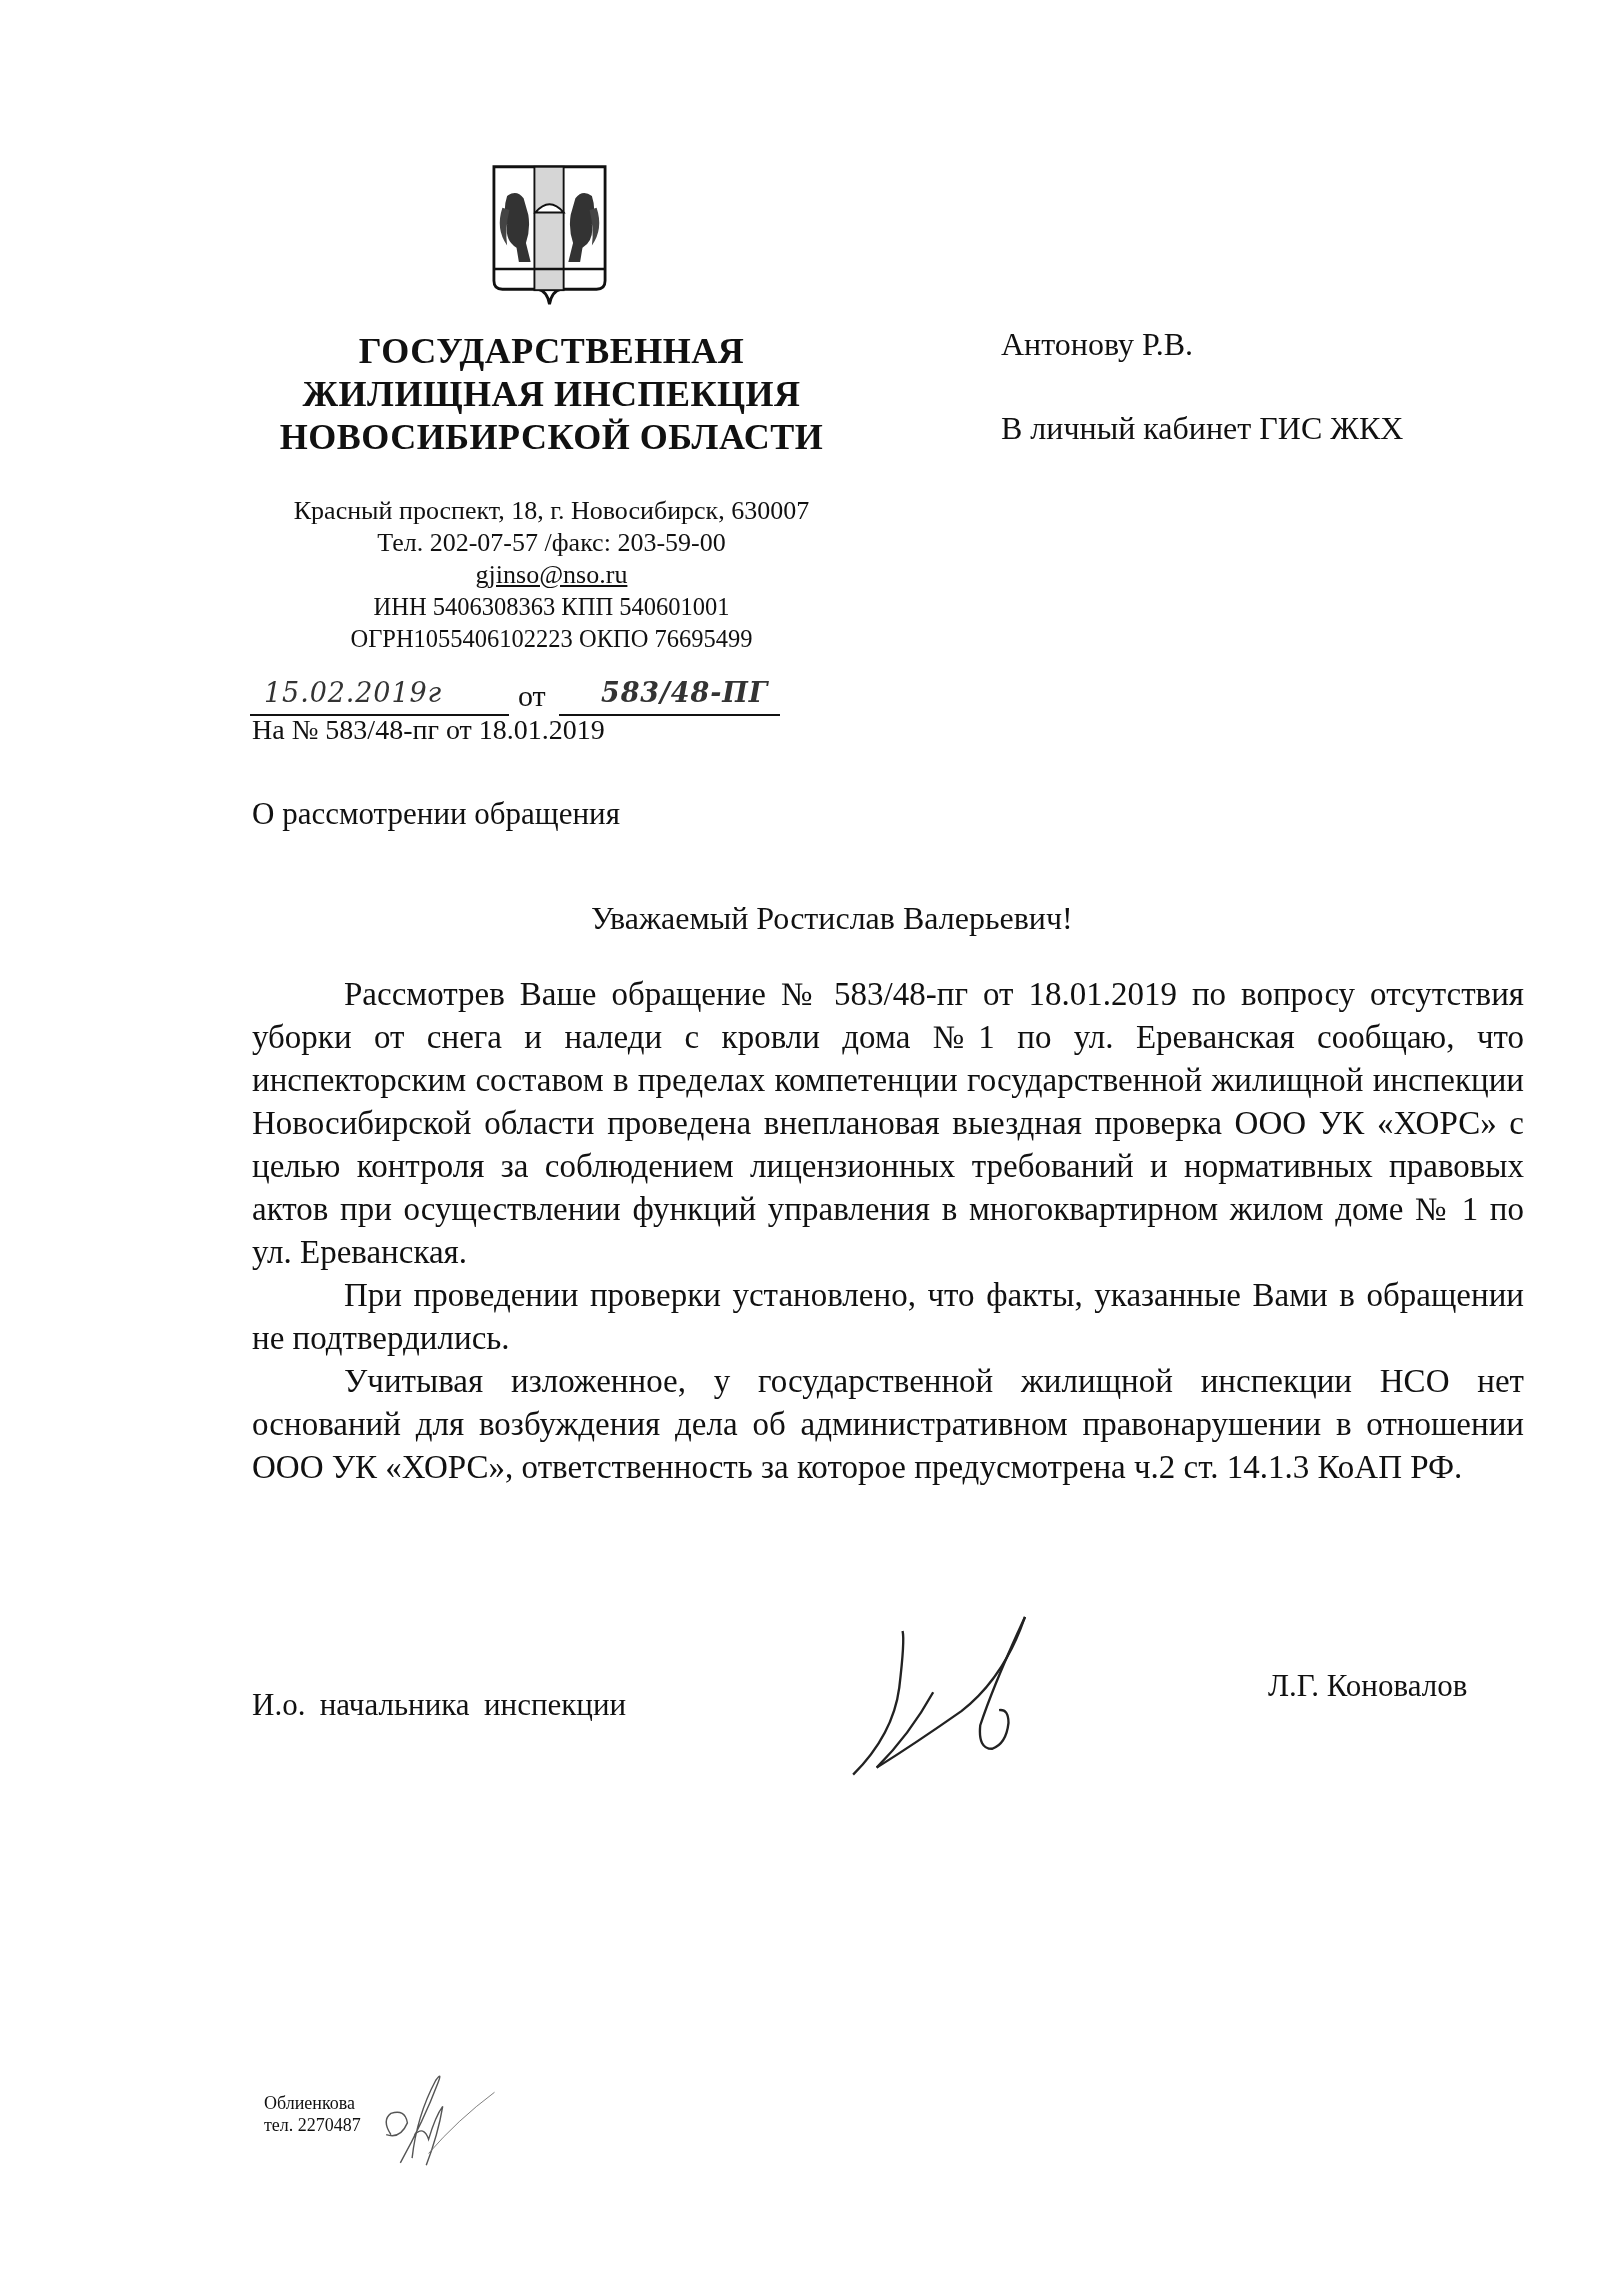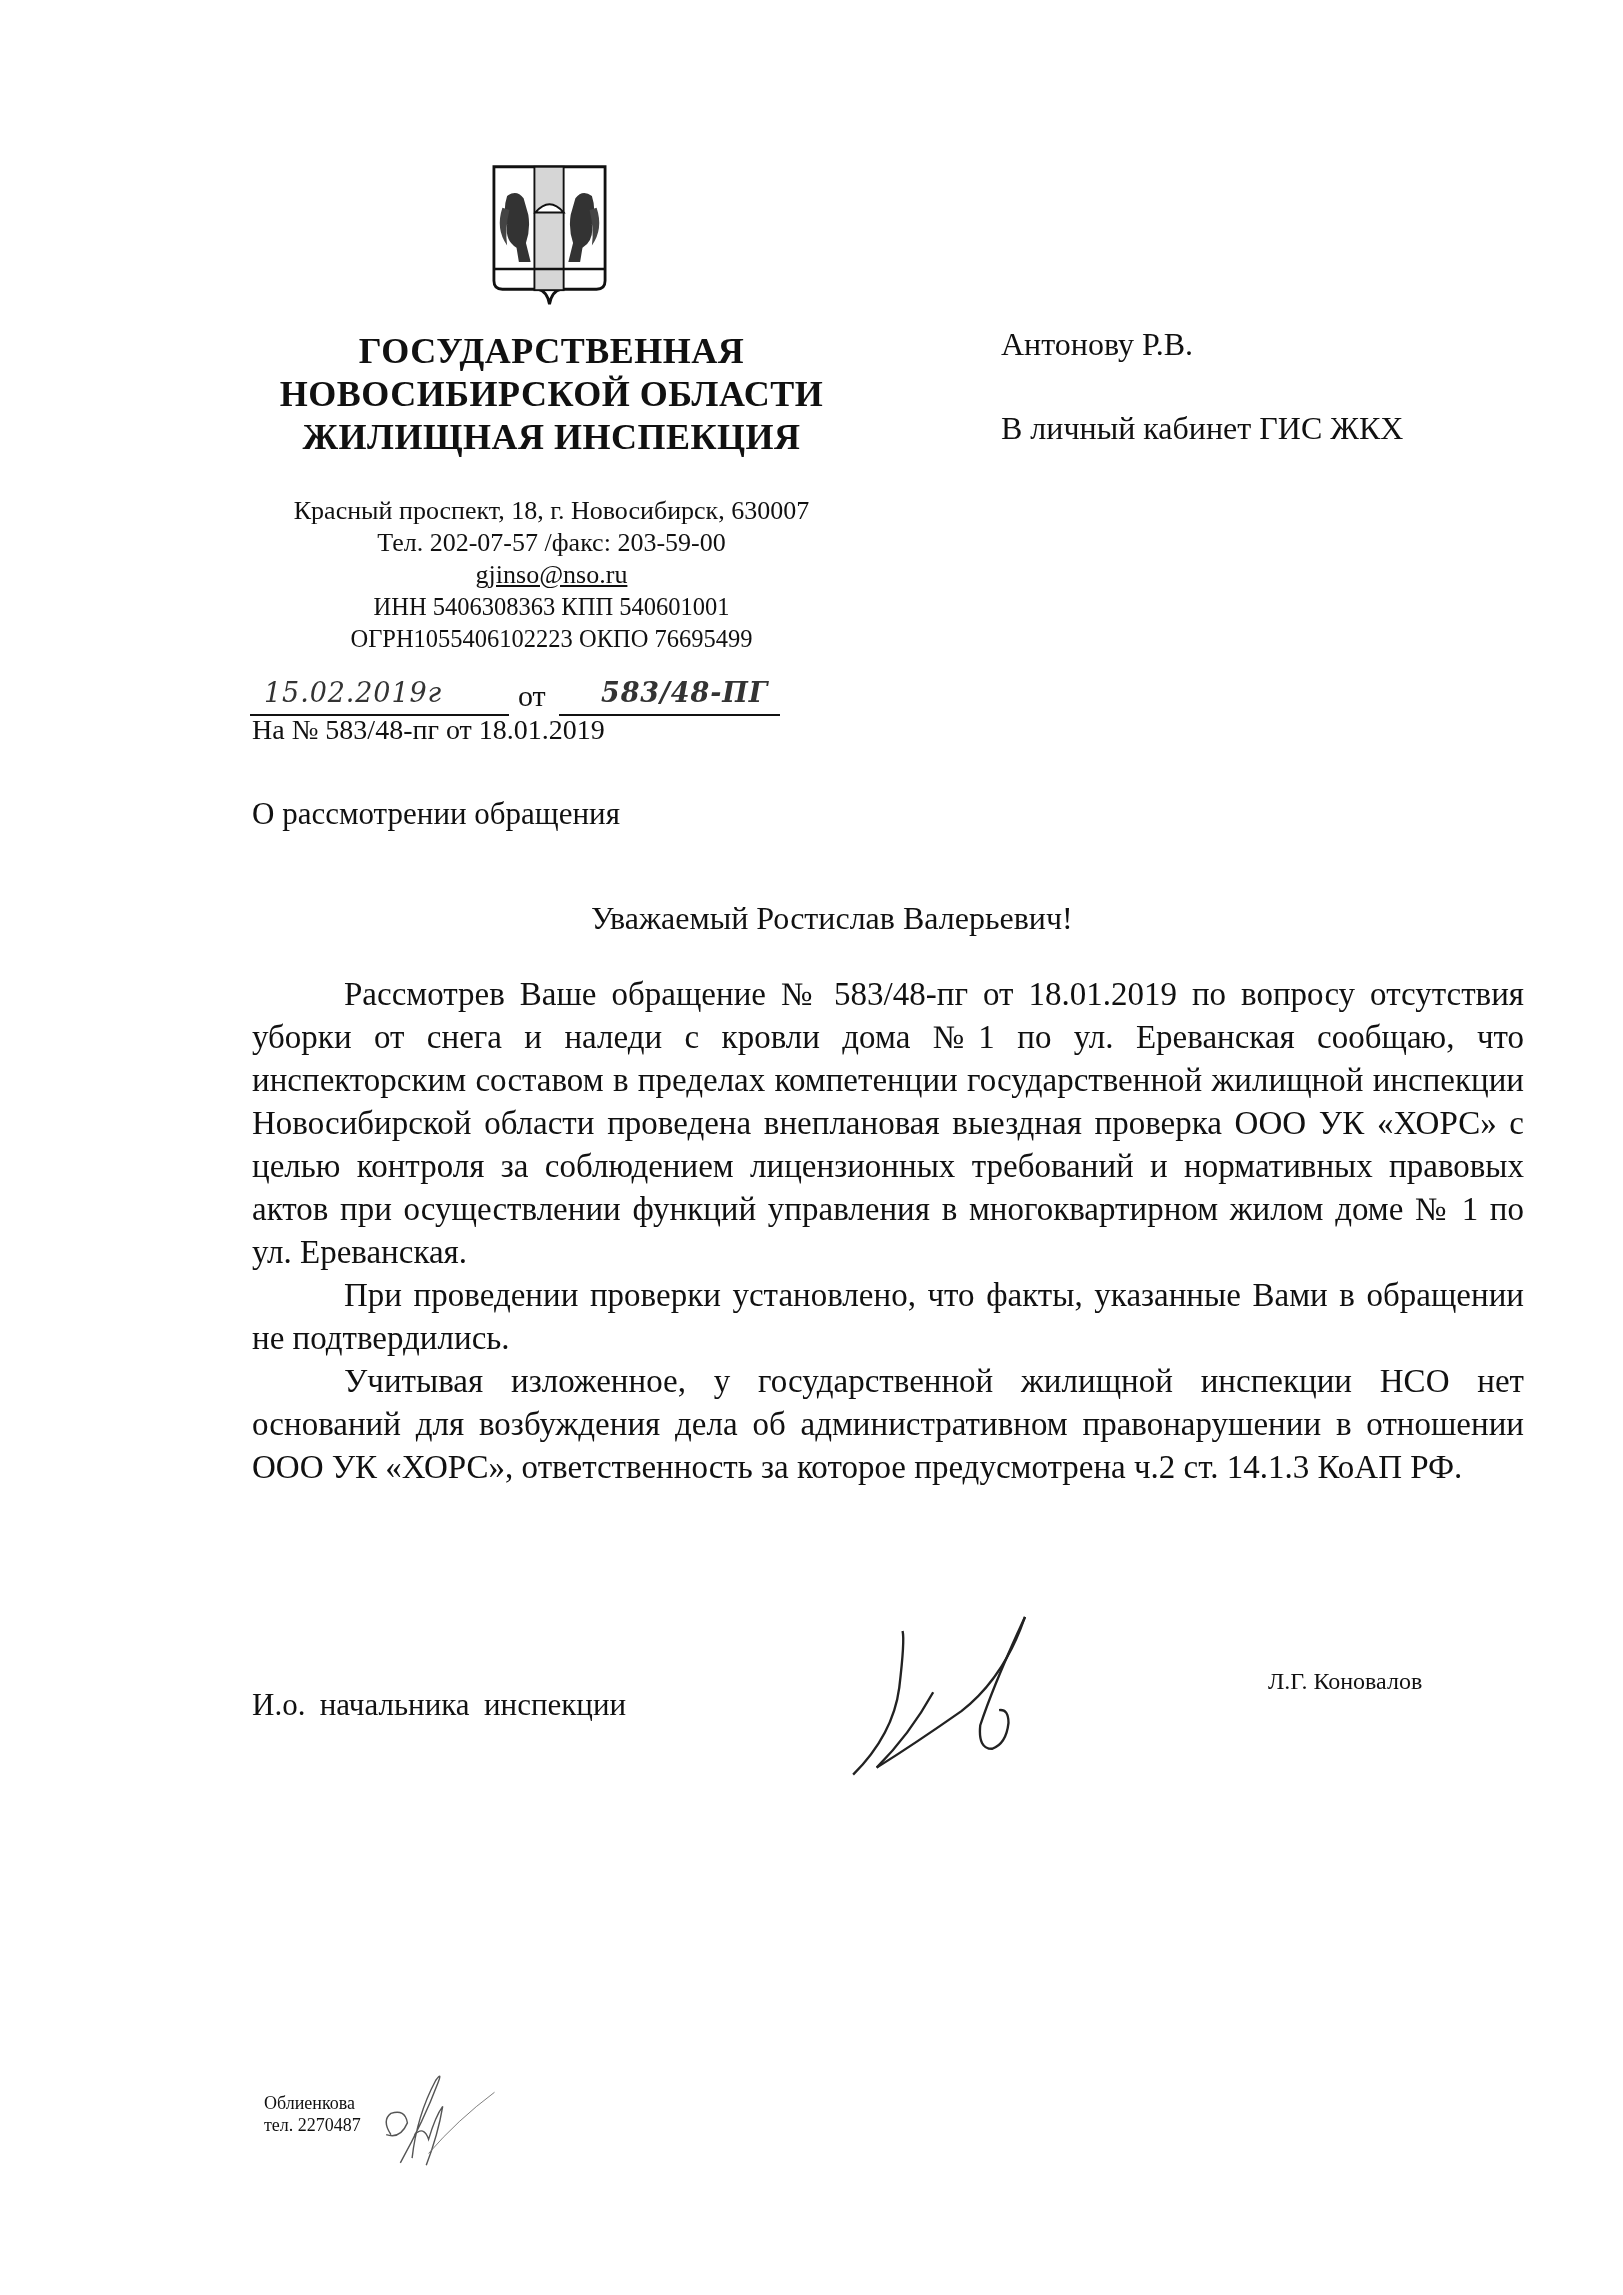--- a/index.html
+++ b/index.html
@@ -20,21 +20,21 @@
   .ot-word { position:absolute; bottom:2.8px; font-size:30px; }
   .ref { left:252px; top:714px; font-size:28px; white-space:nowrap; }
   .subject { left:252px; top:796px; font-size:31px; white-space:nowrap; }
   .recipient { left:1001px; top:328px; font-size:32px; line-height:33px; }
   .recipient2 { left:1001px; top:410px; font-size:32px; }
   .greeting { left:591px; top:900px; font-size:32px; white-space:nowrap; }
   .body { left:252px; top:973px; width:1272px; font-size:33px; line-height:43px; text-align:justify; }
   .body p { margin:0; text-indent:92px; }
   .body p.first { text-indent:92px; }
   .sig-title { left:252px; top:1687px; font-size:31px; white-space:nowrap; word-spacing:6.6px; }
-  .sig-name { left:1268px; top:1668px; font-size:24px; white-space:nowrap; }
+  .sig-name { left:1268px; top:1668px; font-size:31px; white-space:nowrap; }
   .signature { left:839px; top:1612px; width:339px; height:170px; }
   .executor { left:264px; top:2092px; font-size:18px; line-height:22px; }
   .exec-sign { left:372px; top:2064px; width:132px; height:113px; }
 </style>
 </head>
 <body>
 
 <div class="abs emblem">
   <svg width="123" height="146" viewBox="0 0 260 310">
     <path d="M12 8 H248 V250 Q248 268 230 268 H155 Q135 272 130 300 Q125 272 105 268 H30 Q12 268 12 250 Z" fill="#fff" stroke="#111" stroke-width="6"></path>
@@ -43,22 +43,22 @@
     <path d="M100 105 Q130 70 160 105 Z" fill="#fff" stroke="#111" stroke-width="4"></path>
     <path d="M40 70 Q60 55 75 75 L85 110 Q90 140 80 170 L90 210 L65 210 L60 180 Q35 165 40 130 Q30 100 40 70 Z" fill="#333"></path>
     <path d="M220 70 Q200 55 185 75 L175 110 Q170 140 180 170 L170 210 L195 210 L200 180 Q225 165 220 130 Q230 100 220 70 Z" fill="#333"></path>
     <path d="M30 95 Q15 140 40 175 Q35 140 45 100 Z" fill="#444"></path>
     <path d="M230 95 Q245 140 220 175 Q225 140 215 100 Z" fill="#444"></path>
   </svg>
 </div>
 
 <div class="abs org">
   <div>ГОСУДАРСТВЕННАЯ</div>
+  <div>ЖИЛИЩНАЯ  ИНСПЕКЦИЯ</div>
   <div>НОВОСИБИРСКОЙ  ОБЛАСТИ</div>
-  <div>ЖИЛИЩНАЯ  ИНСПЕКЦИЯ</div>
 </div>
 
 <div class="abs contacts">
   <div>Красный проспект, 18, г. Новосибирск, 630007</div>
   <div>Тел. 202-07-57 /факс: 203-59-00</div>
   <div><span class="email">gjinso@nso.ru</span></div>
   <div class="small">ИНН 5406308363  КПП 540601001</div>
   <div class="small">ОГРН1055406102223 ОКПО 76695499</div>
 </div>
 

